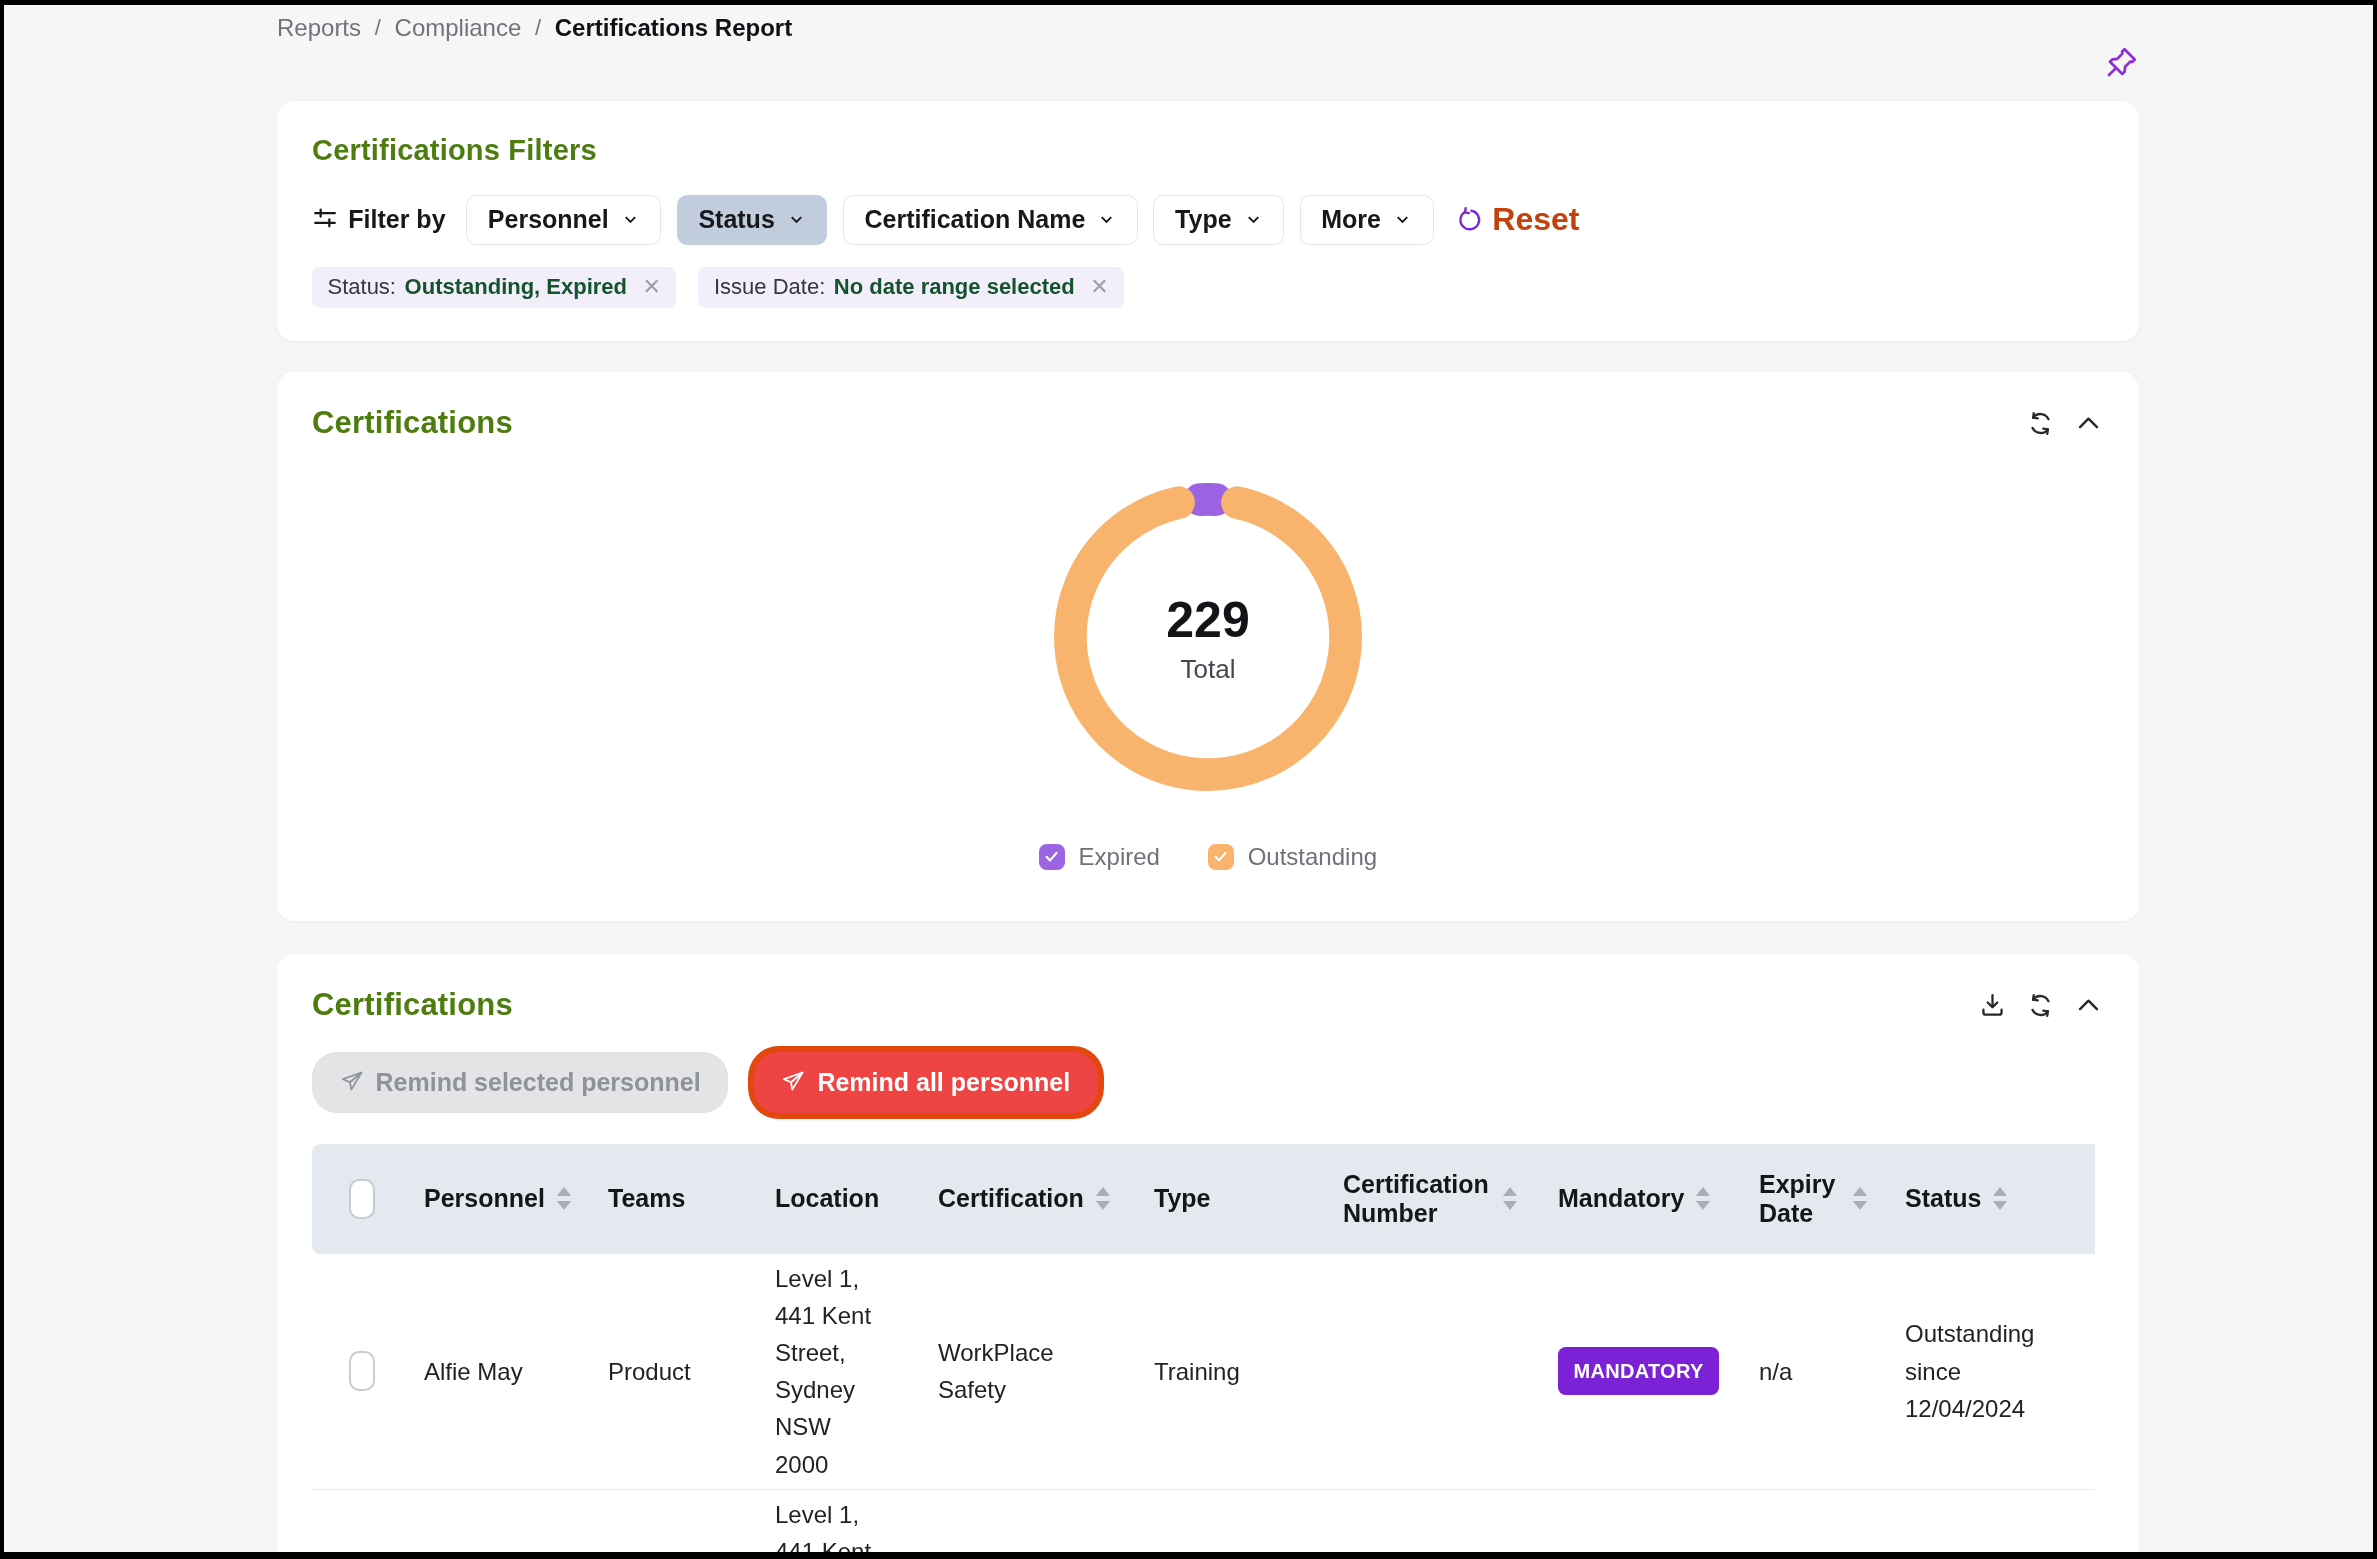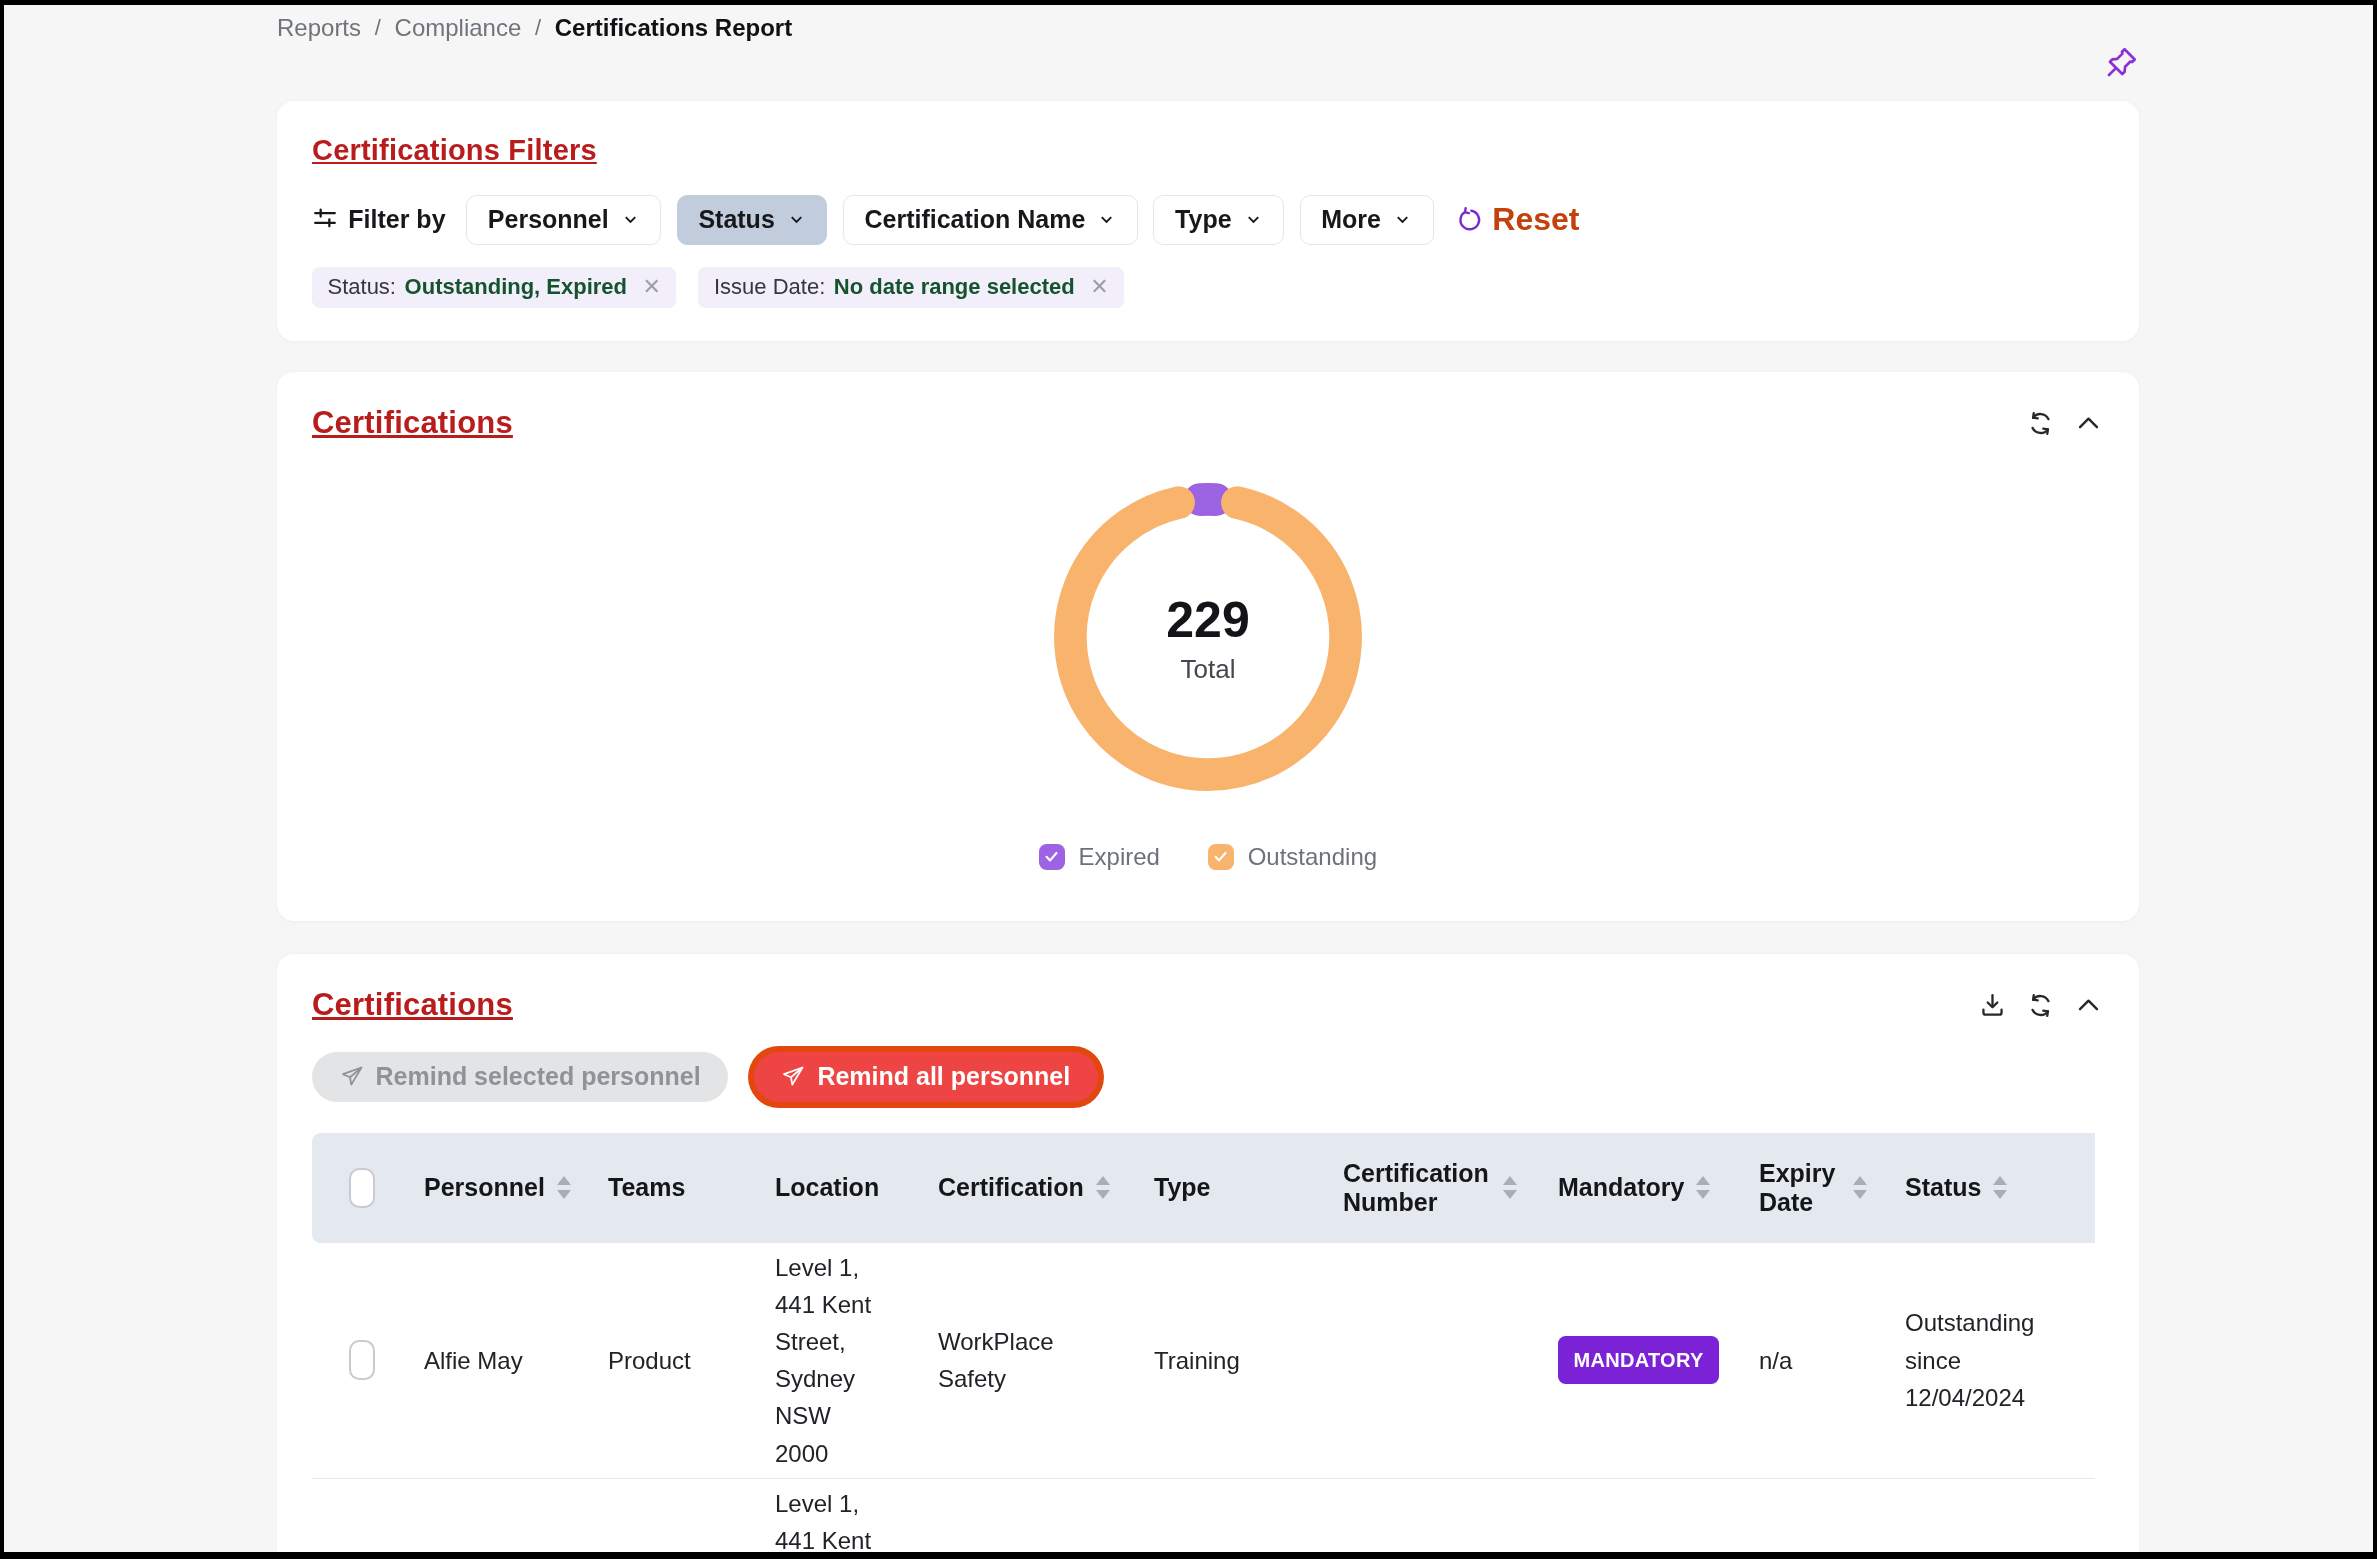--- a/index.html
+++ b/index.html
@@ -20,21 +20,21 @@
 
   .pin { position:absolute; top:40px; right:234px; width:34px; height:34px; }
 
   
   .card { background:#fff; border-radius:17px; padding:33px 35px;
           box-shadow:0 0.9px 3.4px rgba(20,20,40,.04); }
   .card-1 { margin-top:55px; }
   .card-2 { margin-top:31px; padding-bottom:50px; }
   .card-3 { margin-top:33px; padding-bottom:0; }
 
-  .card-title { font-size:29px; font-weight:700; color:#b91c1c; letter-spacing:0.2px;text-decoration:underline; }
+  .card-title { font-size:29px; font-weight:700; color:#4d7c0f; letter-spacing:0.2px; }
   .card-title.lg { font-size:31px; }
   .card-head { display:flex; align-items:flex-start; justify-content:space-between; }
   .card-tools { display:flex; align-items:center; gap:17px; margin-top:3.4px; }
   .tool-btn { width:31px; height:31px; display:flex; align-items:center;
               justify-content:center; cursor:pointer; background:none; border:none; }
 
   
   .filter-row { display:flex; align-items:center; gap:15.5px; margin-top:27.5px; }
   .filter-by { display:flex; align-items:flex-start; gap:10.3px; font-size:25px;
                font-weight:700; color:#17181b; margin-right:5.2px; }
@@ -64,21 +64,21 @@
   .donut-label { font-size:26px; color:#44484e; }
   .legend { display:flex; align-items:center; justify-content:center; gap:48px;
             margin-top:31px; }
   .legend-item { display:flex; align-items:center; gap:13.7px; }
   .legend-check { width:26px; height:26px; border-radius:7.7px; display:flex;
                   align-items:center; justify-content:center; cursor:pointer; }
   .legend-text { font-size:24px; color:#6d727a; }
 
   
   .btn-row { display:flex; align-items:center; gap:20.6px; margin-top:29px; }
-  .remind-btn { display:flex; align-items:center; gap:12px; height:50px;
+  .remind-btn { display:flex; align-items:center; gap:12px; height:61px;
                 padding:0 27.5px; border-radius:25px; font-size:25px; font-weight:700;
                 border:none; cursor:pointer;
                 font-family:"Liberation Sans","DejaVu Sans",sans-serif; }
   .remind-selected { background:#e3e4e6; color:#8f9298; }
   .remind-all { background:#ef4444; color:#fff; margin-left:5.2px;
                 box-shadow:0 0 0 6px #e2470e; }
 
   
   .table-wrap { margin-top:31px; width:1783px; overflow:hidden; }
   table { table-layout:fixed; width:1924px; border-collapse:collapse; }

